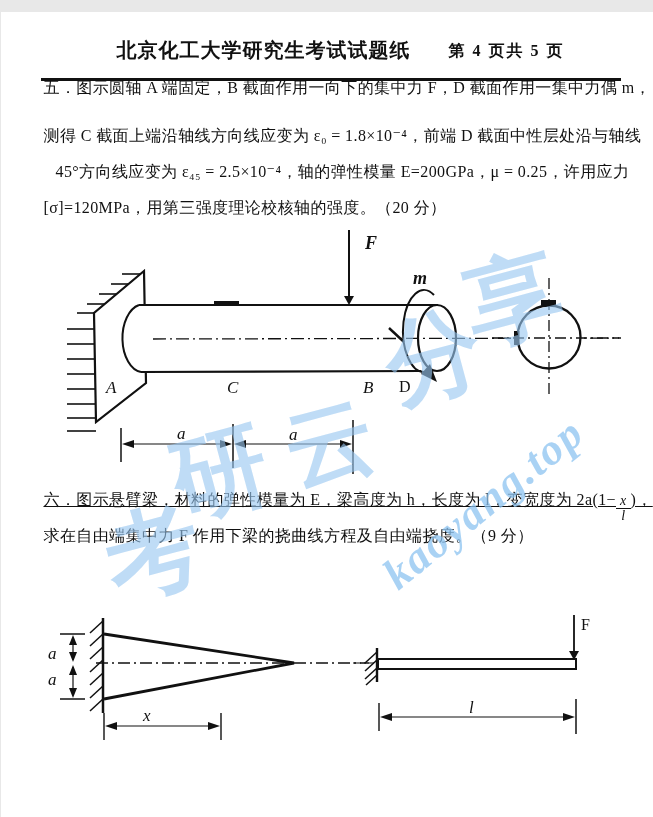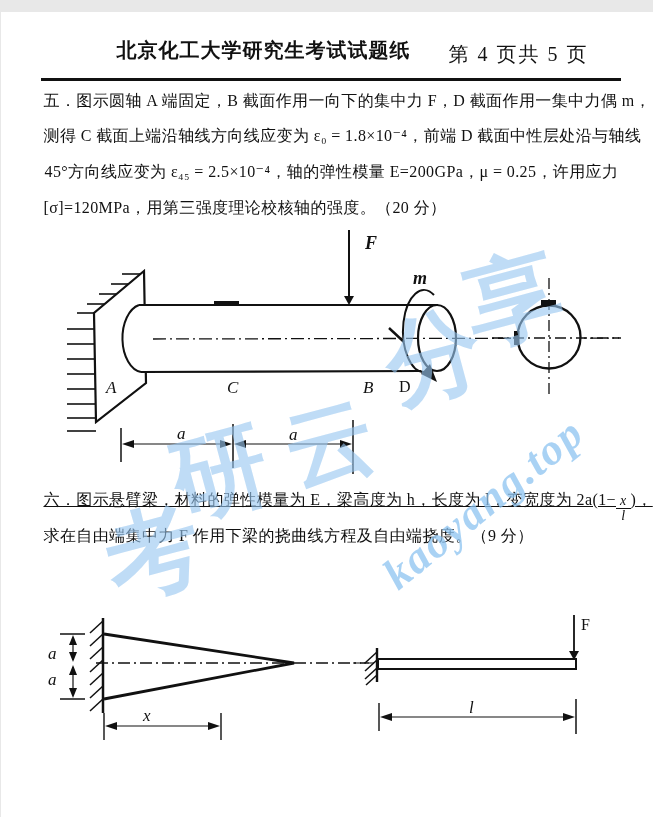--- a/index.html
+++ b/index.html
@@ -3,21 +3,21 @@
 <meta charset="utf-8">
 <style>
   html,body{margin:0;padding:0;background:#e8e8e8;}
   .page{
     position:relative;width:652px;height:817px;margin:12px auto;
     background:#ffffff;overflow:hidden;
     font-family:"Liberation Serif","DejaVu Serif",serif;color:#111;
   }
   .abs{position:absolute;white-space:nowrap;}
   .title{font-size:20px;font-weight:bold;letter-spacing:1px;}
-  .pageinfo{font-size:20px;font-weight:normal;letter-spacing:2px;}
+  .pageinfo{font-size:16px;font-weight:bold;letter-spacing:2px;}
   .rule{position:absolute;left:40px;top:66px;width:580px;height:3px;background:#111;}
   .bodyline{font-size:16px;letter-spacing:0.4px;}
   .frac{display:inline-block;vertical-align:-0.95em;text-align:center;line-height:1.05;font-style:italic;}
   .frac .num{display:block;font-size:14px;border-bottom:1.3px solid #111;padding:0 4px;}
   .frac .den{display:block;font-size:14px;}
   svg{position:absolute;left:0;}
   svg text{fill:#111;font-family:"Liberation Serif","DejaVu Serif",serif;}
   .lbl-it{font-style:italic;font-size:17px;}
   .lbl-bi{font-style:italic;font-weight:bold;font-size:18px;}
   .lbl-ro{font-size:16px;}
@@ -36,23 +36,23 @@
 </style>
 </head>
 <body>
 
 <div class="page">
 
   <div class="abs title" style="left:116px;top:25px;">北京化工大学研究生考试试题纸</div>
   <div class="abs pageinfo" style="left:448px;top:29px;">第 4 页共 5 页</div>
   <div class="rule"></div>
 
-  <div class="abs bodyline" style="left:43px;top:79px;">五．图示圆轴 A 端固定，B 截面作用一向下的集中力 F，D 截面作用一集中力偶 m，</div>
+  <div class="abs bodyline" style="left:43px;top:66px;">五．图示圆轴 A 端固定，B 截面作用一向下的集中力 F，D 截面作用一集中力偶 m，</div>
   <div class="abs bodyline" style="left:43px;top:114px;">测得 C 截面上端沿轴线方向线应变为 ε₀ = 1.8×10⁻⁴，前端 D 截面中性层处沿与轴线</div>
-  <div class="abs bodyline" style="left:44px;top:150px;">45°方向线应变为 ε₄₅ = 2.5×10⁻⁴，轴的弹性模量 E=200GPa，μ = 0.25，许用应力</div>
+  <div class="abs bodyline" style="left:55px;top:150px;">45°方向线应变为 ε₄₅ = 2.5×10⁻⁴，轴的弹性模量 E=200GPa，μ = 0.25，许用应力</div>
   <div class="abs bodyline" style="left:43px;top:186px;">[σ]=120MPa，用第三强度理论校核轴的强度。（20 分）</div>
 
   <svg style="top:200px;" width="653" height="270" viewBox="0 200 653 270">
 
     <g>
       <polygon points="143,259 145,371 95,410 93,301" fill="#fff" stroke="#111" stroke-width="2.2"></polygon>
       <g stroke="#111" stroke-width="1.6">
         <line x1="121" y1="262" x2="140" y2="262"></line>
         <line x1="110" y1="272" x2="128" y2="272"></line>
         <line x1="98" y1="282" x2="116" y2="282"></line>

